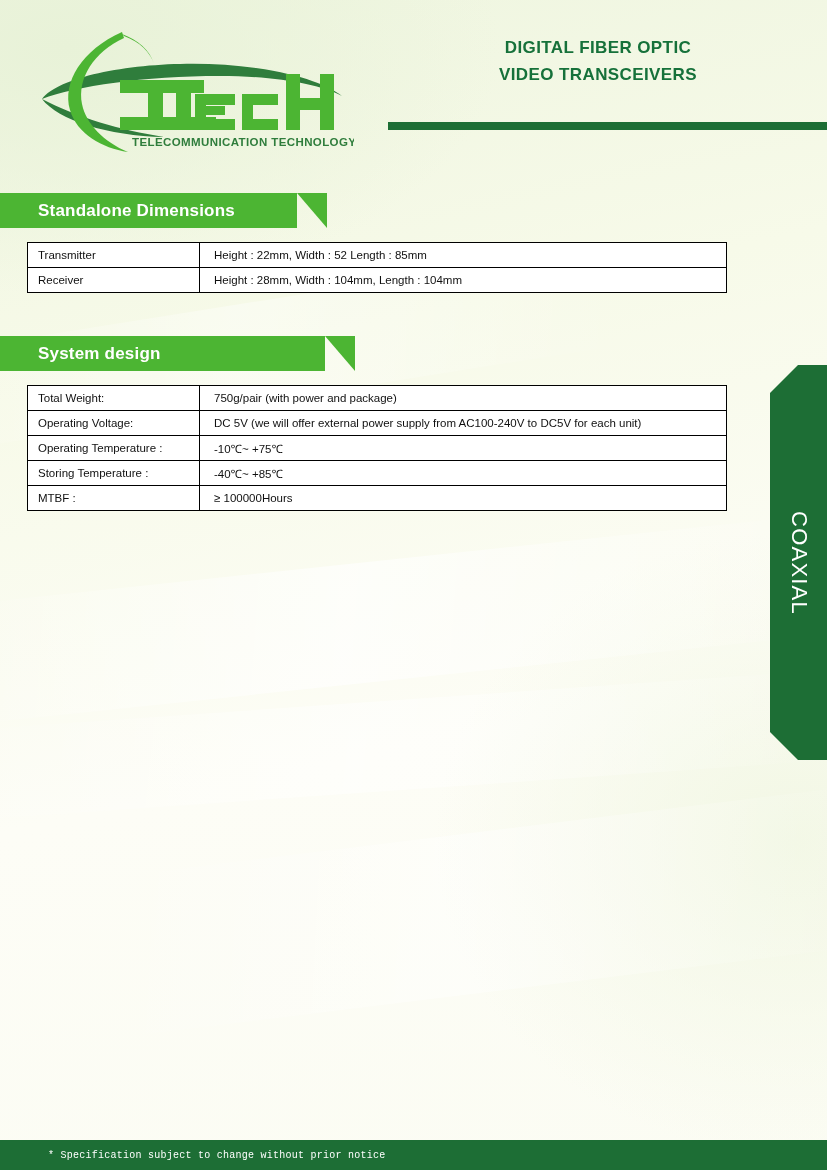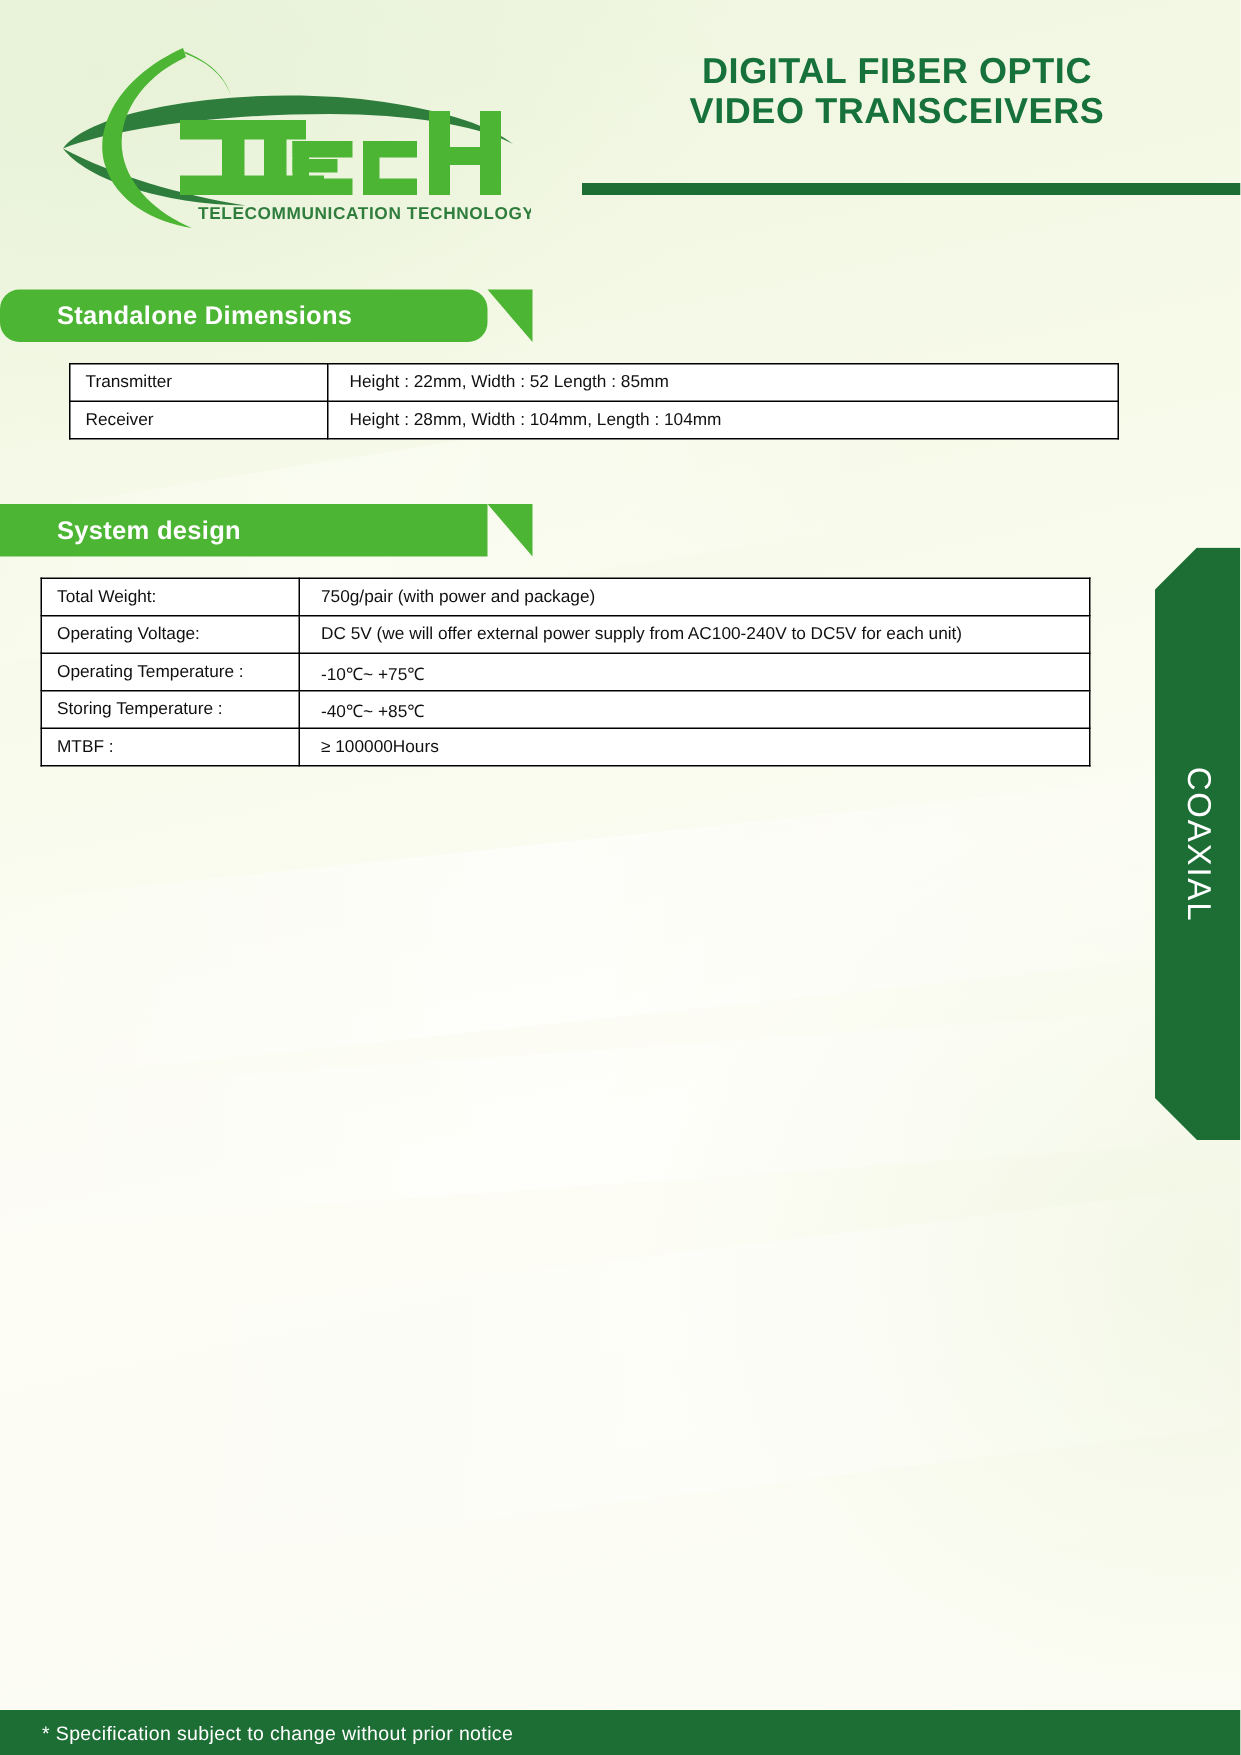--- a/index.html
+++ b/index.html
@@ -40,21 +40,21 @@
 
   .title-block {
     position: absolute;
     left: 388px; top: 34px;
     width: 420px;
     text-align: center;
   }
   .title-line {
     color: #16713a;
     font-weight: bold;
-    font-size: 24px;
+    font-size: 17px;
     letter-spacing: .4px;
     line-height: 27px;
     white-space: nowrap;
   }
   .title-rule {
     position: absolute;
     left: 388px; top: 122px;
     width: 439px; height: 8px;
     background: #1d6e35;
   }
@@ -79,21 +79,21 @@
   }
   .section-banner .section-label {
     color: #ffffff;
     font-size: 17px;
     font-weight: bold;
     letter-spacing: .2px;
     padding-left: 38px;
     white-space: nowrap;
   }
 
-  #banner-dimensions { top: 193px; width: 325px; border-radius: 13px; }
+  #banner-dimensions { top: 193px; width: 297px; }
   #banner-system     { top: 336px; width: 325px; text-align: right; }
 
   
   .spec-table {
     position: absolute;
     left: 27px;
     width: 700px;
     border-collapse: collapse;
     background: #ffffff;
     table-layout: fixed;
@@ -105,21 +105,21 @@
     height: 25px;
     padding: 2px 0 2px 10px;
     vertical-align: middle;
     background: #ffffff;
     white-space: nowrap;
     overflow: hidden;
   }
   .spec-table td.col-label { width: 172px; }
   .spec-table td.col-value { padding-left: 14px; }
 
-  #table-dimensions { top: 242px; margin-left: 19px; }
+  #table-dimensions { top: 242px; }
   #table-system     { top: 385px; }
 
   
   .side-tab {
     position: absolute;
     right: 0;
     top: 365px;
     width: 57px;
     height: 395px;
     background: #1d6e35;
@@ -140,24 +140,25 @@
   .footer-bar {
     position: absolute;
     left: 0; bottom: 0;
     width: 827px; height: 30px;
     background: #1d6e35;
     display: flex;
     align-items: center;
   }
   .footer-note {
     color: #ffffff;
-    font-size: 13px;
+    font-size: 10px;
     letter-spacing: .25px;
-    padding-left: 28px;
-    white-space: nowrap;
+    padding-left: 48px;
+    white-space: nowrap;
+    font-family: Liberation Mono, monospace;
   }
 </style>
 </head>
 <body>
 
 <div class="page-bg">
   <div class="bg-streak streak-d"></div>
   <div class="bg-streak streak-a"></div>
   <div class="bg-streak streak-b"></div>
   <div class="bg-streak streak-c"></div>

